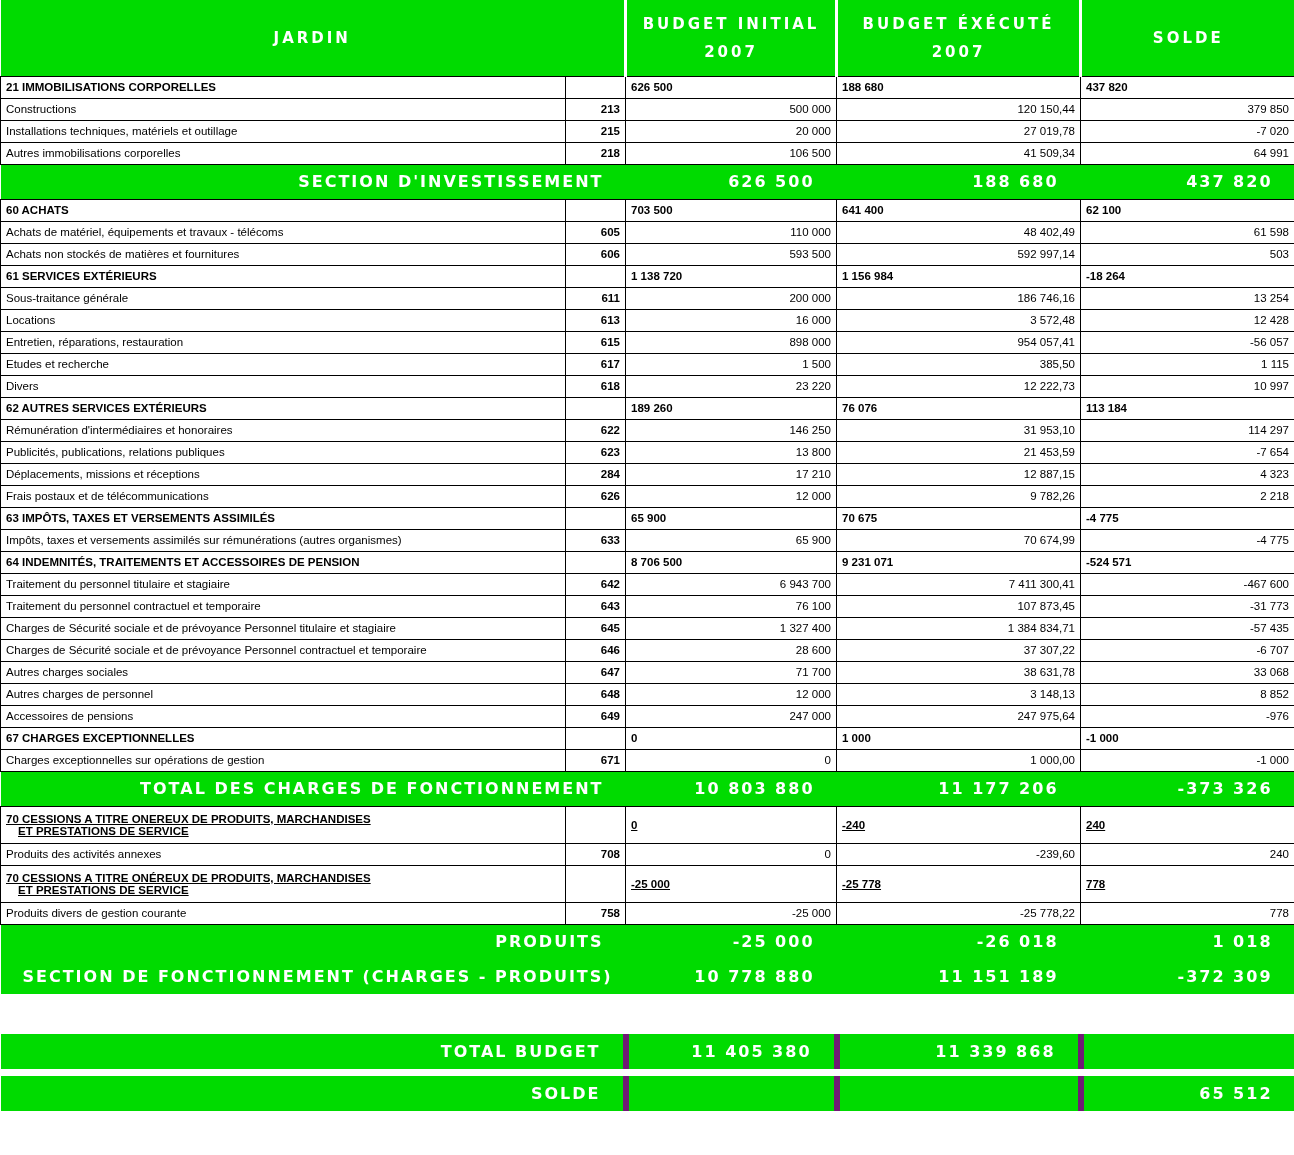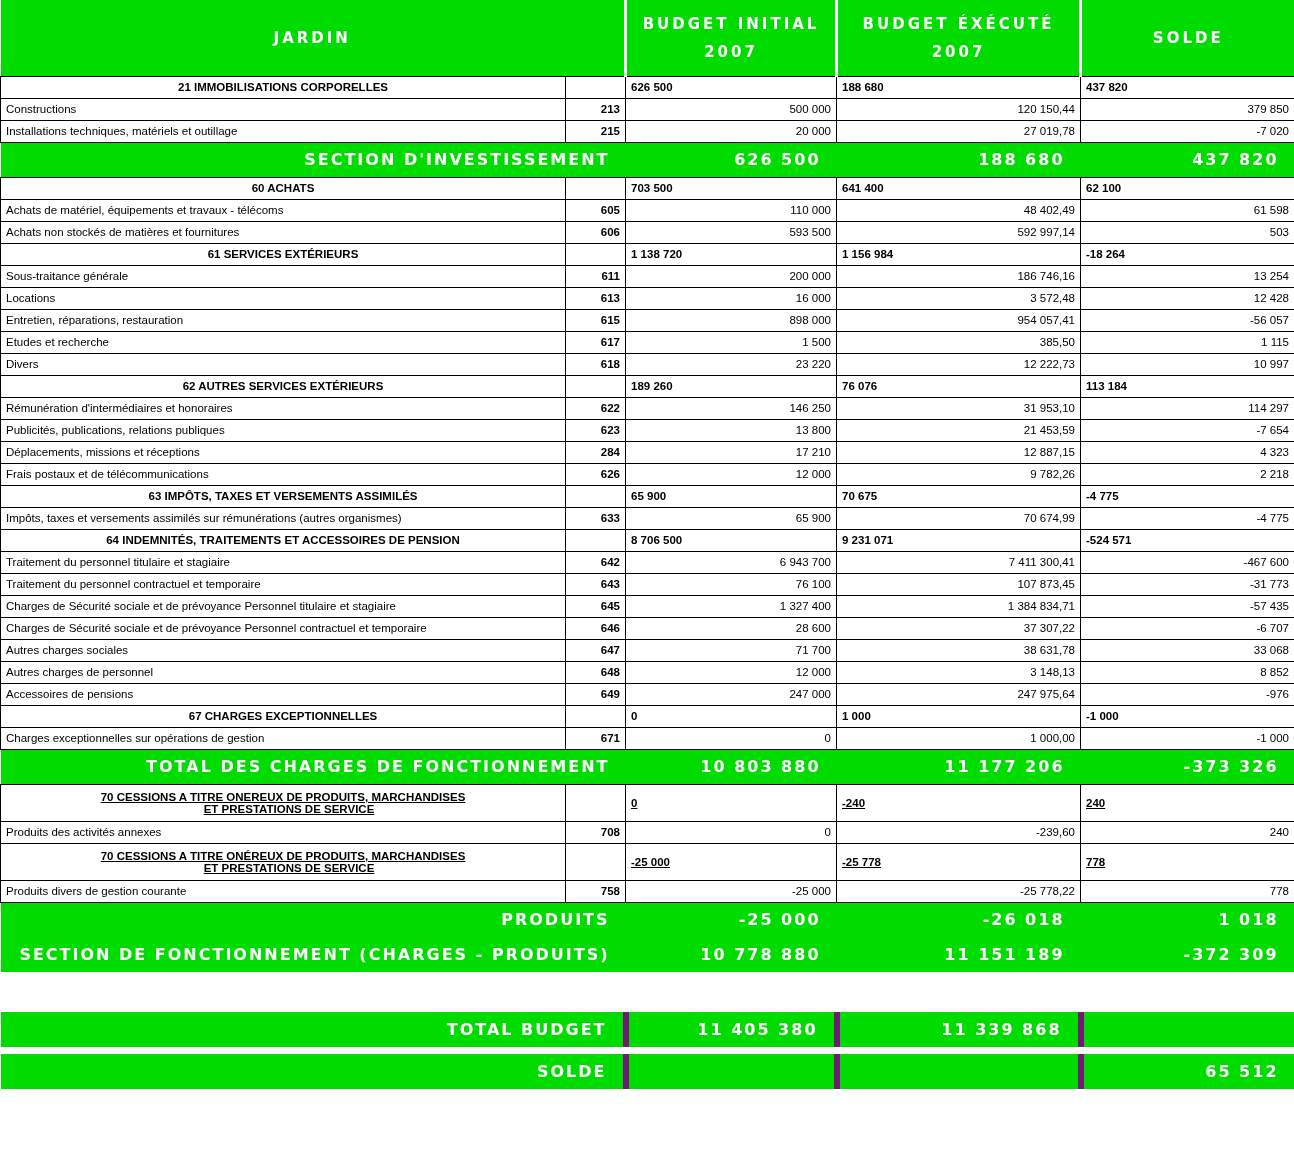--- a/index.html
+++ b/index.html
@@ -26,33 +26,33 @@
   thead th + th { border-left: 3px solid #ffffff; }
   thead .yr { margin-top: 10px; }
 
   
   .row-section td, .row-detail td {
     border: 1px solid #000000;
     height: 22px; font-size: 11.5px; padding: 0 5px;
     vertical-align: middle;
   }
   .row-section.two-line td { height: 37px; text-decoration: underline; }
-  .s-label { text-align: center; font-weight: bold; }
+  .s-label { text-align: left; font-weight: bold; }
   .s-label .indent2 { padding-left: 12px; }
   .code-cell { text-align: right; font-weight: bold; }
   .s-num { text-align: left; font-weight: bold; padding-left: 4px; }
   .d-label { }
   .d-num { text-align: right; }
 
   
   .row-green td {
     background: #00DB00; color: #ffffff;
     font-family: "DejaVu Sans", sans-serif;
     font-weight: bold; font-size: 16px; letter-spacing: 2px;
-    height: 35px; border: 0; padding: 0 16px;
+    height: 35px; border: 0; padding: 0 22px;
     vertical-align: middle; text-align: right;
   }
   .row-green.sep td + td { border-left: 6px solid #701a75; }
 
   
   .row-spacer td { border: 0; background: #ffffff; padding: 0; }
   .row-spacer.large td { height: 40px; }
   .row-spacer.small td { height: 7px; }
 </style>
 </head>
@@ -99,20 +99,27 @@
         <td class="d-num">120 150,44</td>
         <td class="d-num">379 850</td>
       </tr>
       <tr class="row-detail">
         <td class="d-label">Installations techniques, matériels et outillage</td>
         <td class="code-cell">215</td>
         <td class="d-num">20 000</td>
         <td class="d-num">27 019,78</td>
         <td class="d-num">-7 020</td>
       </tr>
+      <tr class="row-detail">
+        <td class="d-label">Autres immobilisations corporelles</td>
+        <td class="code-cell">218</td>
+        <td class="d-num">106 500</td>
+        <td class="d-num">41 509,34</td>
+        <td class="d-num">64 991</td>
+      </tr>
       <tr class="row-green">
         <td class="g-label" colspan="2">SECTION D'INVESTISSEMENT</td>
         <td class="g-num">626 500</td>
         <td class="g-num">188 680</td>
         <td class="g-num">437 820</td>
       </tr>
       <tr class="row-section">
         <td class="s-label">60 ACHATS</td>
         <td class="code-cell"></td>
         <td class="s-num">703 500</td>

